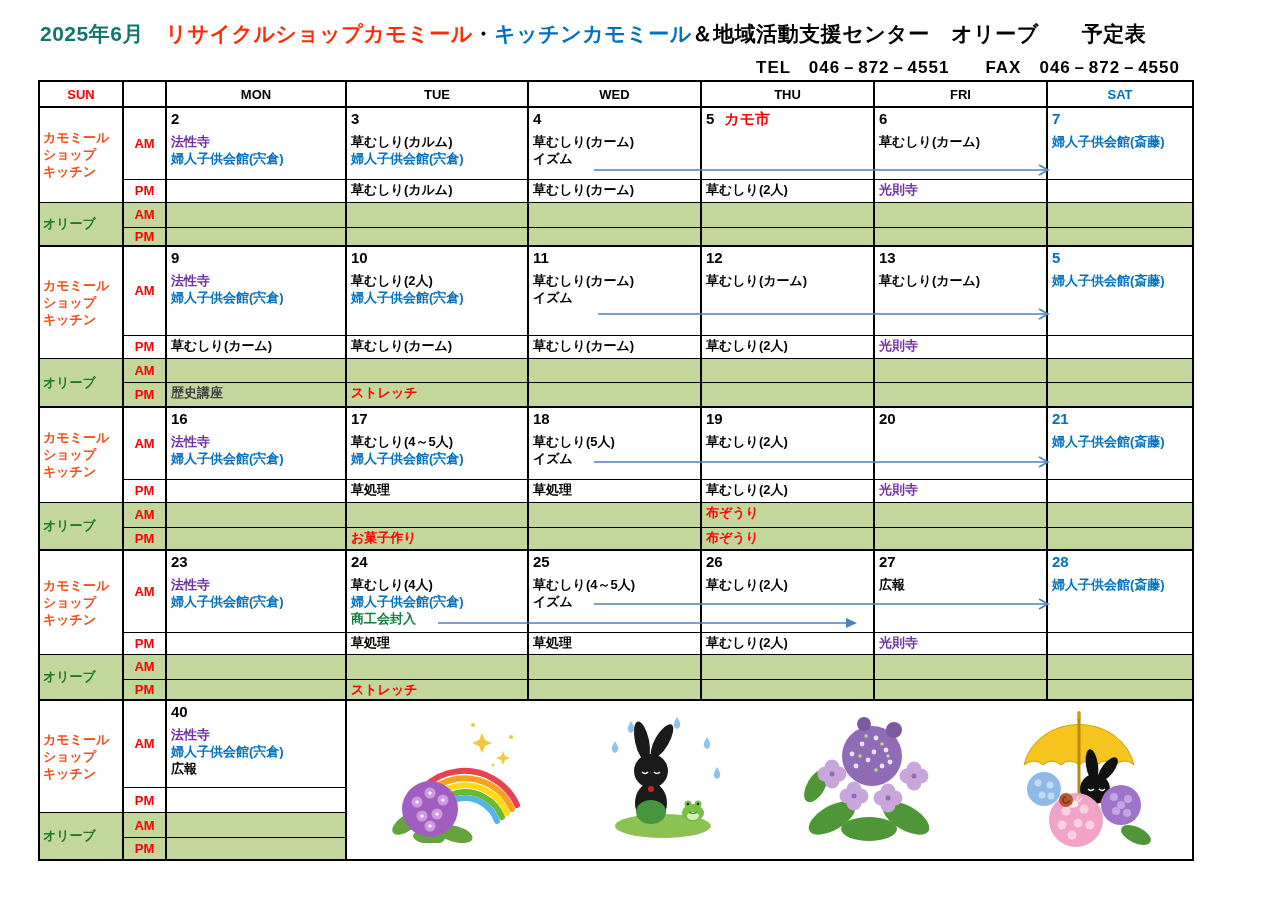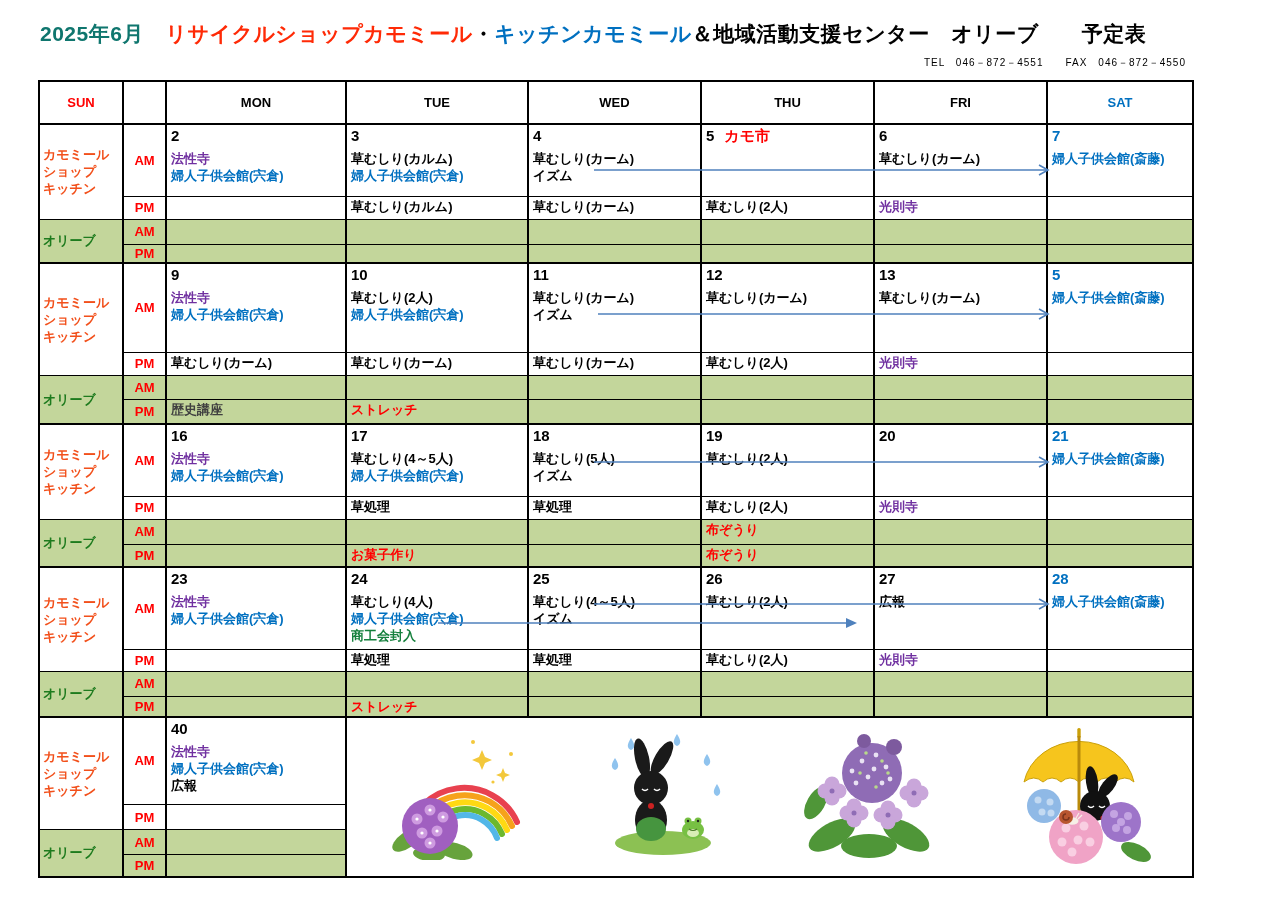--- a/index.html
+++ b/index.html
@@ -1,19 +1,19 @@
 <!DOCTYPE html>
 <html><head>
 <meta charset="utf-8">
 <style>
   html,body{margin:0;padding:0;background:#ffffff;width:1280px;height:905px;overflow:hidden;
     font-family:"Liberation Sans","DejaVu Sans",sans-serif;}
   .page{position:relative;width:1280px;height:905px;background:#fff;}
   .title{position:absolute;left:40px;top:20px;font-size:21px;font-weight:bold;white-space:nowrap;letter-spacing:0.5px;}
-  .telfax{position:absolute;right:94px;top:56px;font-size:10px;font-weight:normal;letter-spacing:1px;}
+  .telfax{position:absolute;right:100px;top:56px;font-size:17px;font-weight:bold;letter-spacing:1px;}
   .footer-note{position:absolute;right:100px;top:856px;font-size:14px;font-weight:bold;}
   #table-wrap{position:absolute;left:38px;top:80px;width:1154px;height:777px;}
   table{border-collapse:collapse;table-layout:fixed;width:1154px;border:2px solid #000;background:#fff;}
   td,th{border:solid #000;border-width:1px 2px;padding:1px 4px;vertical-align:top;font-weight:bold;overflow:hidden;}
   th{text-align:center;vertical-align:middle;font-size:13px;padding:2px;}
   tr.hd th{border-bottom-width:2px;}
   tr.wk td{border-top-width:2px;}
   .ampm{color:#ff0000;text-align:center;vertical-align:middle;font-size:13px;padding:0;}
   .rowlabel{font-size:13px;line-height:17px;vertical-align:middle;color:#f2501b;padding-left:3px;}
   .olive-label{color:#1e7b1e;}
@@ -42,21 +42,21 @@
           <col style="width:84px">
           <col style="width:43px">
           <col style="width:180px">
           <col style="width:182px">
           <col style="width:173px">
           <col style="width:173px">
           <col style="width:173px">
           <col style="width:146px">
         </colgroup>
         <tbody>
-          <tr class="hd" style="height:43px">
+          <tr class="hd" style="height:26px">
             <th style="color:#ff0000">SUN</th>
             <th style="color:#000000"></th>
             <th style="color:#000000">MON</th>
             <th style="color:#000000">TUE</th>
             <th style="color:#000000">WED</th>
             <th style="color:#000000">THU</th>
             <th style="color:#000000">FRI</th>
             <th style="color:#0070c0">SAT</th>
           </tr>
           <tr class="wk" style="height:72px">

